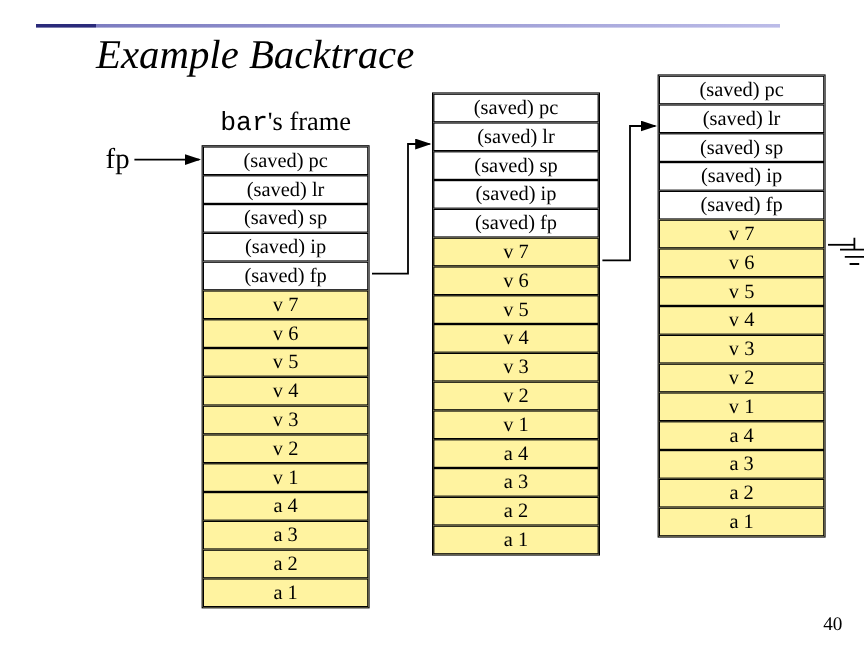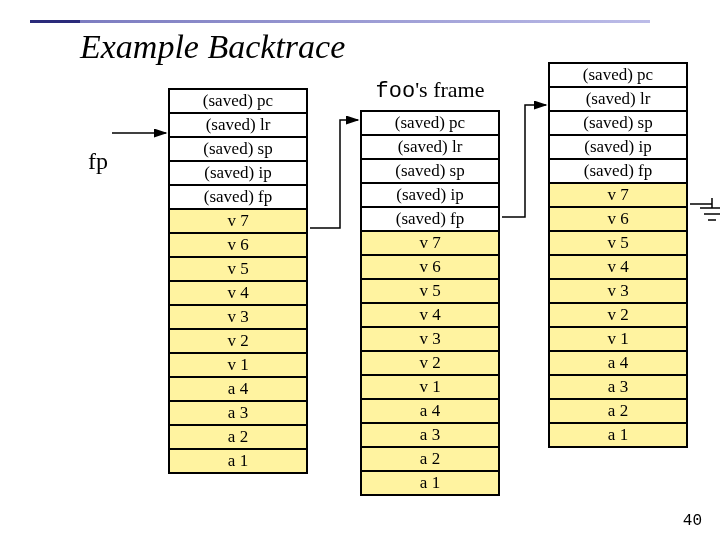--- a/index.html
+++ b/index.html
@@ -14,21 +14,20 @@
     background:linear-gradient(to right,#2a2a7a 0%,#2a2a7a 8%,#7c7cc0 8%,#bcbce8 100%);
   }
   .slide-title{
     position:absolute;top:28px;left:80px;
     font-size:34px;
     font-style:italic;
   }
   .fp-label{
     position:absolute;top:120px;left:88px;
     font-size:24px;
-    margin-top:28px;
   }
   svg.arrows{position:absolute;top:0;left:0;pointer-events:none;}
   .frame{
     position:absolute;width:140px;
   }
   .frame-label{
     text-align:center;font-size:22px;margin-bottom:6px;white-space:nowrap;
   }
   .mono{font-family:"Courier New",monospace;}
   .cells{
@@ -37,36 +36,39 @@
   }
   .cell{
     border:1px solid #000;
     text-align:center;
     height:22px;line-height:22px;
     background:#fff;
   }
   .cell.local{background:#fff3a0;}
   .pagenum{
     position:absolute;right:18px;bottom:10px;
-    font-size:16px;font-family:Liberation Mono, monospace;
+    font-size:16px;font-family:Liberation Serif, serif;
   }
   .ground{
     position:absolute;
   }
 </style>
 </head>
 <body>
 
 <div class="rule"></div>
 
 <div class="slide-title">Example Backtrace</div>
 
 <div class="fp-label">fp</div>
 
 <div class="frame" id="frame-bar" style="left:168px;top:88px;">
+  <div class="frame-label">
+    <span class="mono">bar</span><span>'s frame</span>
+  </div>
   <div class="cells">
     <div class="cell">(saved) pc</div>
     <div class="cell">(saved) lr</div>
     <div class="cell">(saved) sp</div>
     <div class="cell">(saved) ip</div>
     <div class="cell">(saved) fp</div>
     <div class="cell local">v 7</div>
     <div class="cell local">v 6</div>
     <div class="cell local">v 5</div>
     <div class="cell local">v 4</div>
@@ -74,23 +76,20 @@
     <div class="cell local">v 2</div>
     <div class="cell local">v 1</div>
     <div class="cell local">a 4</div>
     <div class="cell local">a 3</div>
     <div class="cell local">a 2</div>
     <div class="cell local">a 1</div>
   </div>
 </div>
 
 <div class="frame" id="frame-foo" style="left:360px;top:77px;">
-  <div class="frame-label">
-    <span class="mono">foo</span><span>'s frame</span>
-  </div>
   <div class="cells">
     <div class="cell">(saved) pc</div>
     <div class="cell">(saved) lr</div>
     <div class="cell">(saved) sp</div>
     <div class="cell">(saved) ip</div>
     <div class="cell">(saved) fp</div>
     <div class="cell local">v 7</div>
     <div class="cell local">v 6</div>
     <div class="cell local">v 5</div>
     <div class="cell local">v 4</div>

